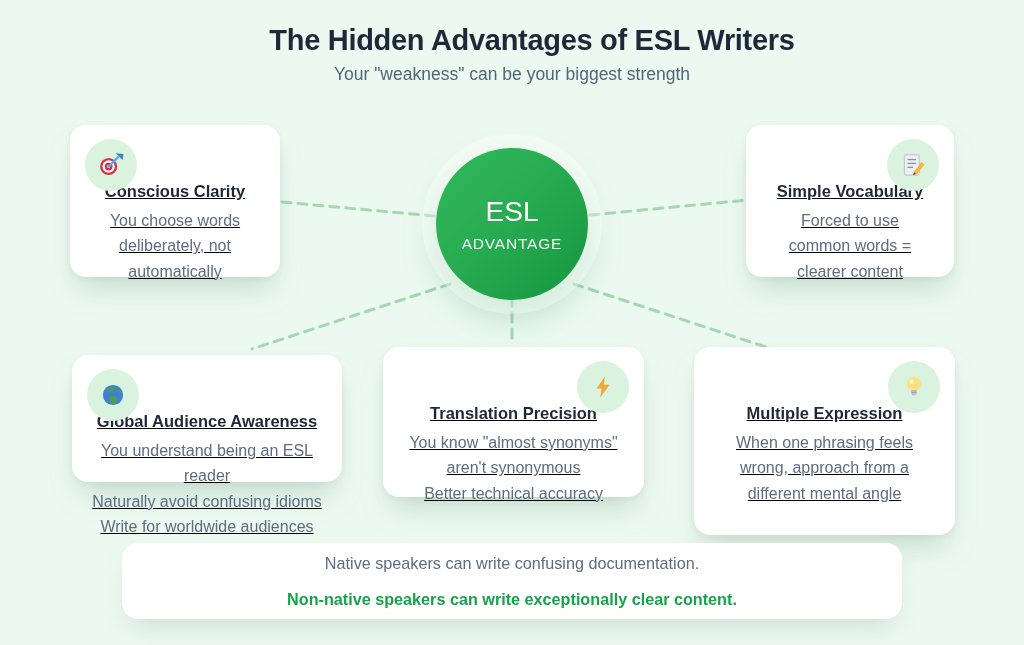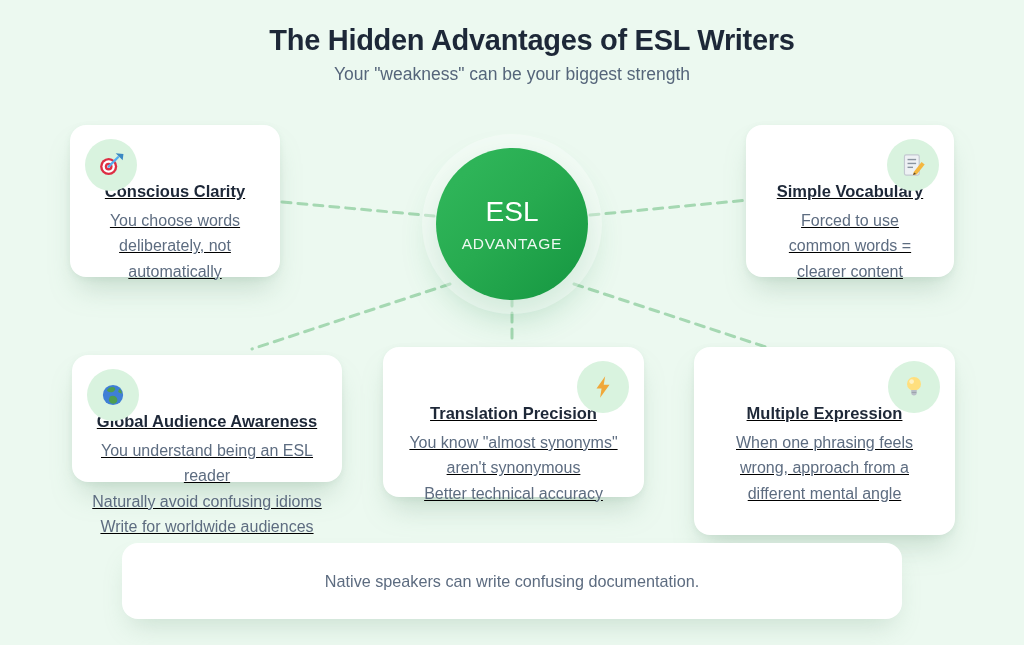--- a/index.html
+++ b/index.html
@@ -173,15 +173,16 @@
       </svg>
     </span>
     <h3>Multiple Expression</h3>
     <p>When one phrasing feels
 wrong, approach from a
 different mental angle</p>
   </div>
 
   <div class="banner">
     <div class="banner-line1">Native speakers can write confusing documentation.</div>
+    <div class="banner-line2">Non-native speakers can write exceptionally clear content.</div>
   </div>
 
 </div>
 
 </body></html>

